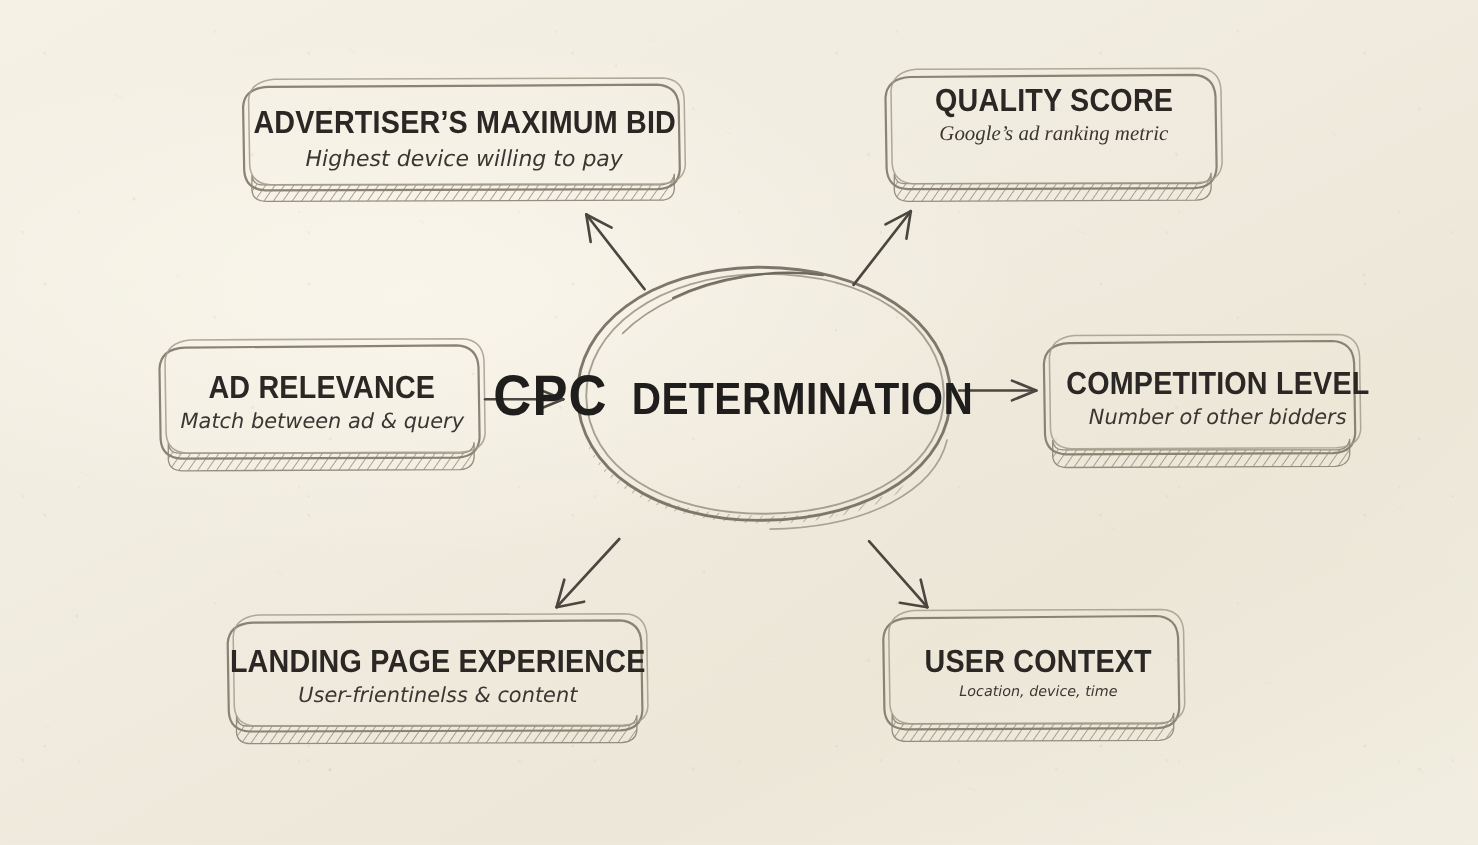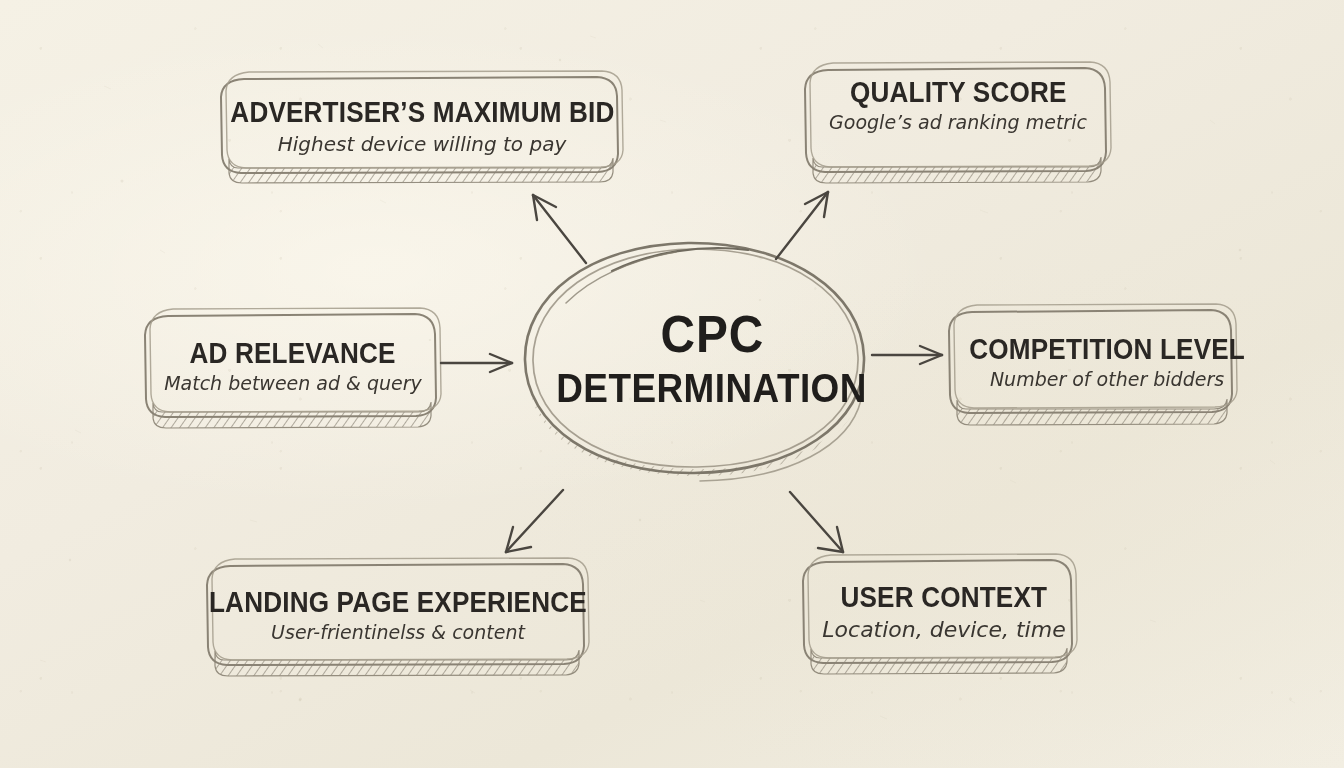--- a/index.html
+++ b/index.html
@@ -62,44 +62,43 @@
     line-height: 1.1;
     white-space: nowrap;
     margin-top: 5px;
   }
   #n0 { left: 228px; top: 80px;  width: 388px; height: 92px; }
   #n0 .node-title { font-size: 29px; }
   #n0 .node-sub   { font-size: 20px; }
 
   #n1 { left: 812px; top: 54px;  width: 292px; height: 102px; border-radius: 25px; }
   #n1 .node-title { font-size: 29px; }
-  #n1 .node-sub   { font-size: 19px; }
+  #n1 .node-sub   { font-size: 19px; font-family: Liberation Serif, serif; }
 
   #n2 { left: 152px; top: 316px; width: 282px; height: 100px; }
   #n2 .node-title { font-size: 29px; }
   #n2 .node-sub   { font-size: 19px; }
 
   #n3 { left: 956px; top: 310px; width: 274px; height: 104px; margin-left: 14px; }
   #n3 .node-title { font-size: 29px; }
   #n3 .node-sub   { font-size: 19px; }
 
   #n4 { left: 214px; top: 566px; width: 368px; height: 98px; }
   #n4 .node-title { font-size: 29px; }
   #n4 .node-sub   { font-size: 19px; }
 
   #n5 { left: 810px; top: 562px; width: 268px; height: 100px; }
   #n5 .node-title { font-size: 29px; }
-  #n5 .node-sub   { font-size: 22px; }
+  #n5 .node-sub   { font-size: 13px; }
 
   #center-node {
     position: absolute;
-    left: 552px; top: 248px;
+    left: 513px; top: 248px;
     width: 320px; height: 224px;
     display: flex;
-    flex-direction: column;
     align-items: center;
     justify-content: center;
     text-align: center;
   }
   #center-node .c-line1 {
     font-family: "Liberation Sans", sans-serif;
     font-weight: bold;
     font-size: 52px;
     color: #201e1c;
     letter-spacing: 1px;

